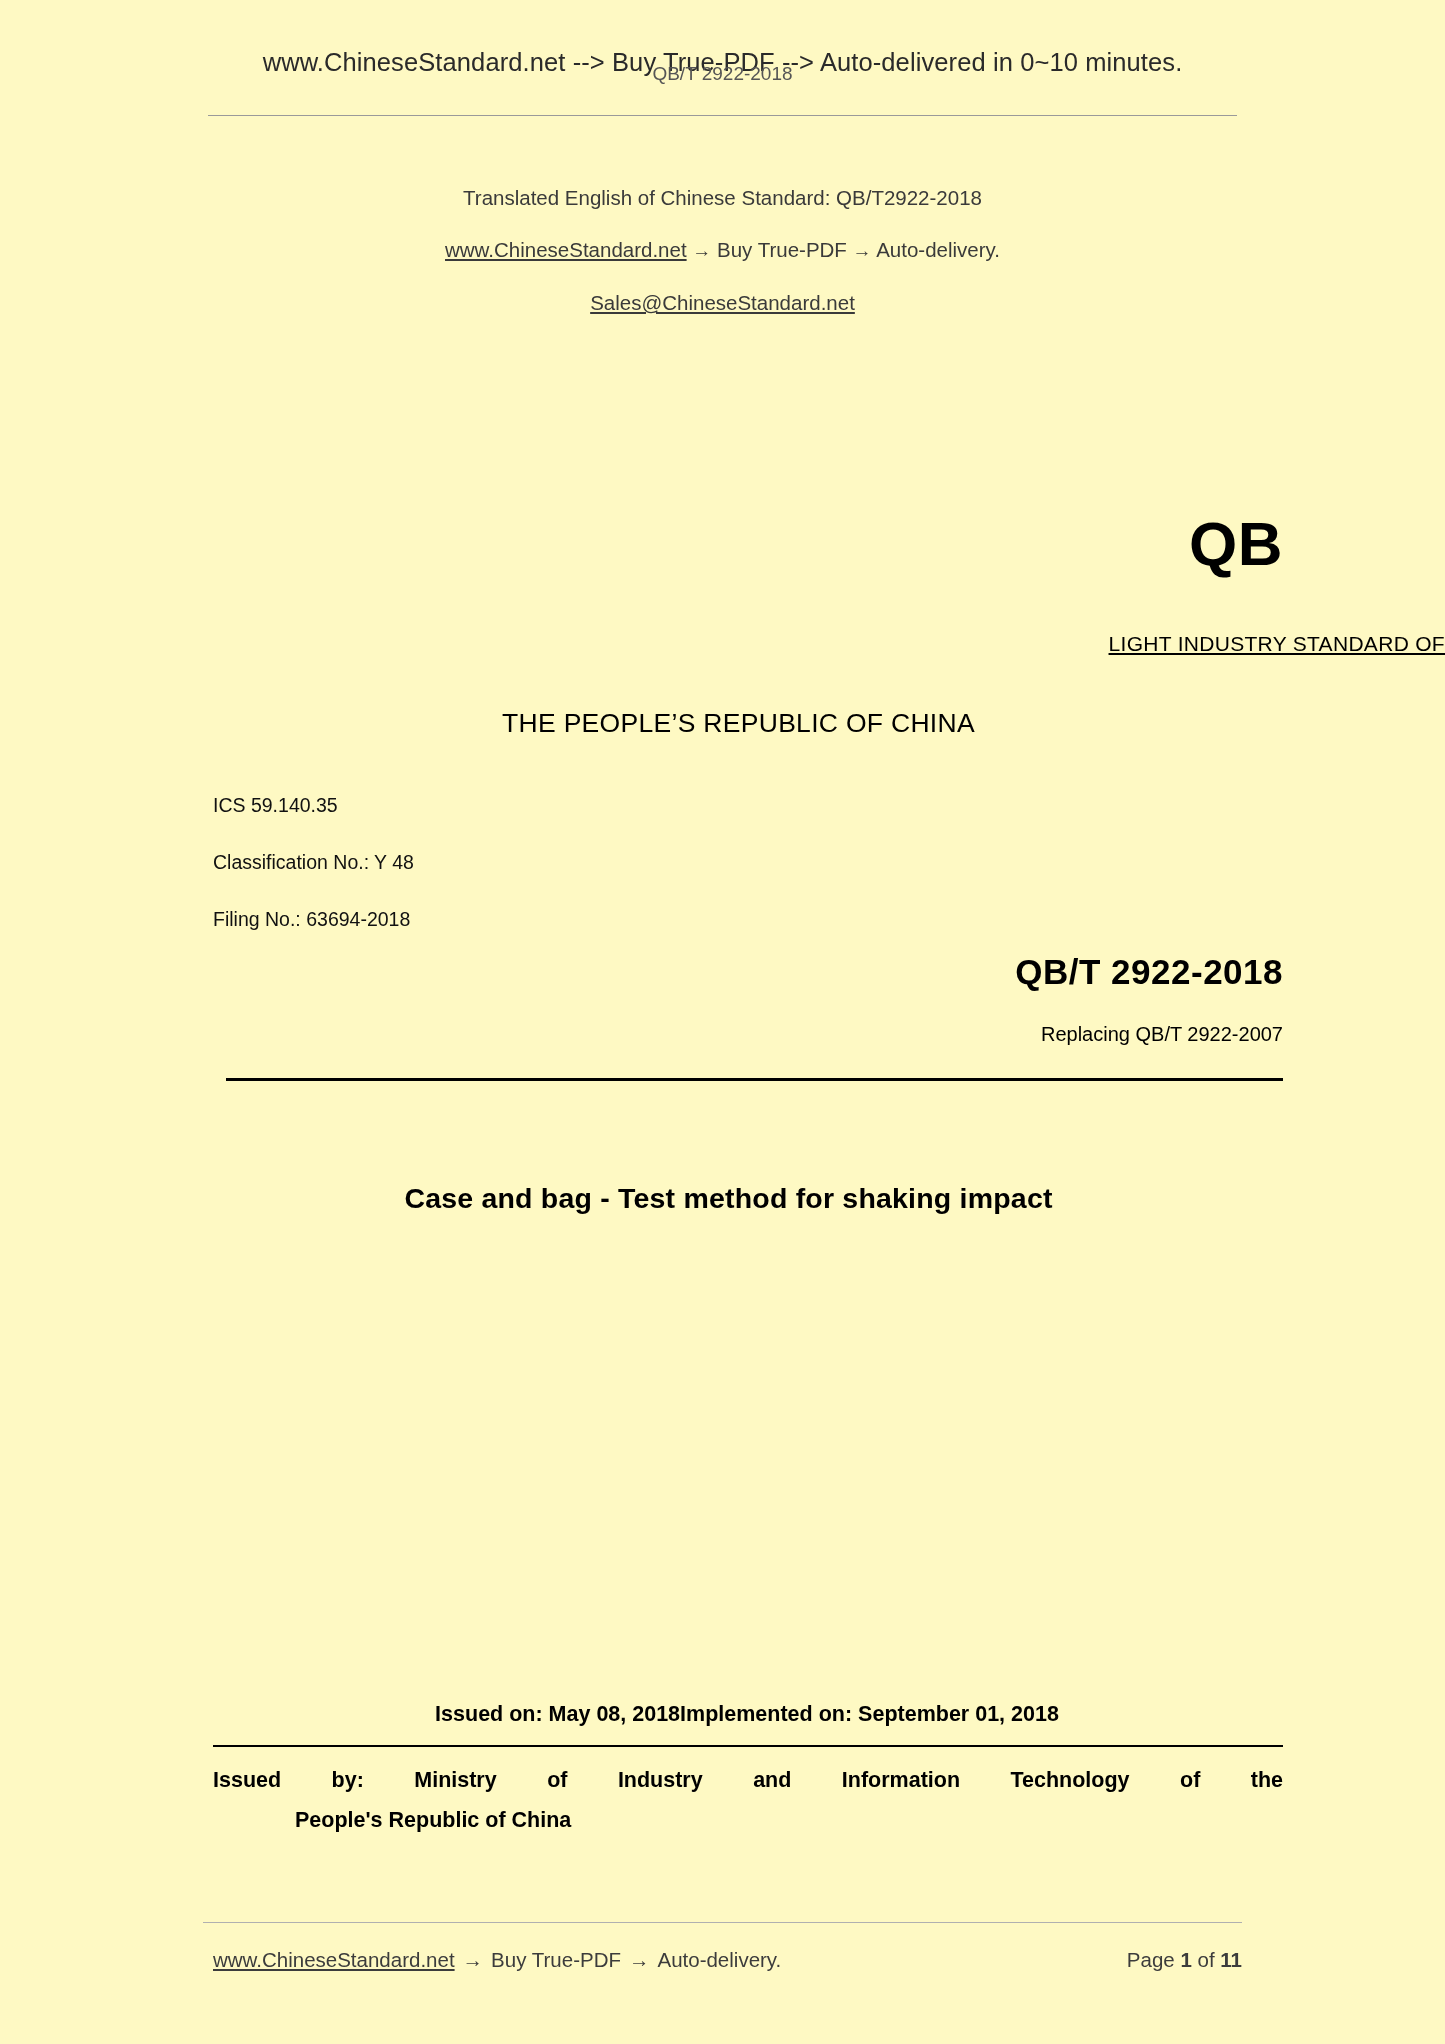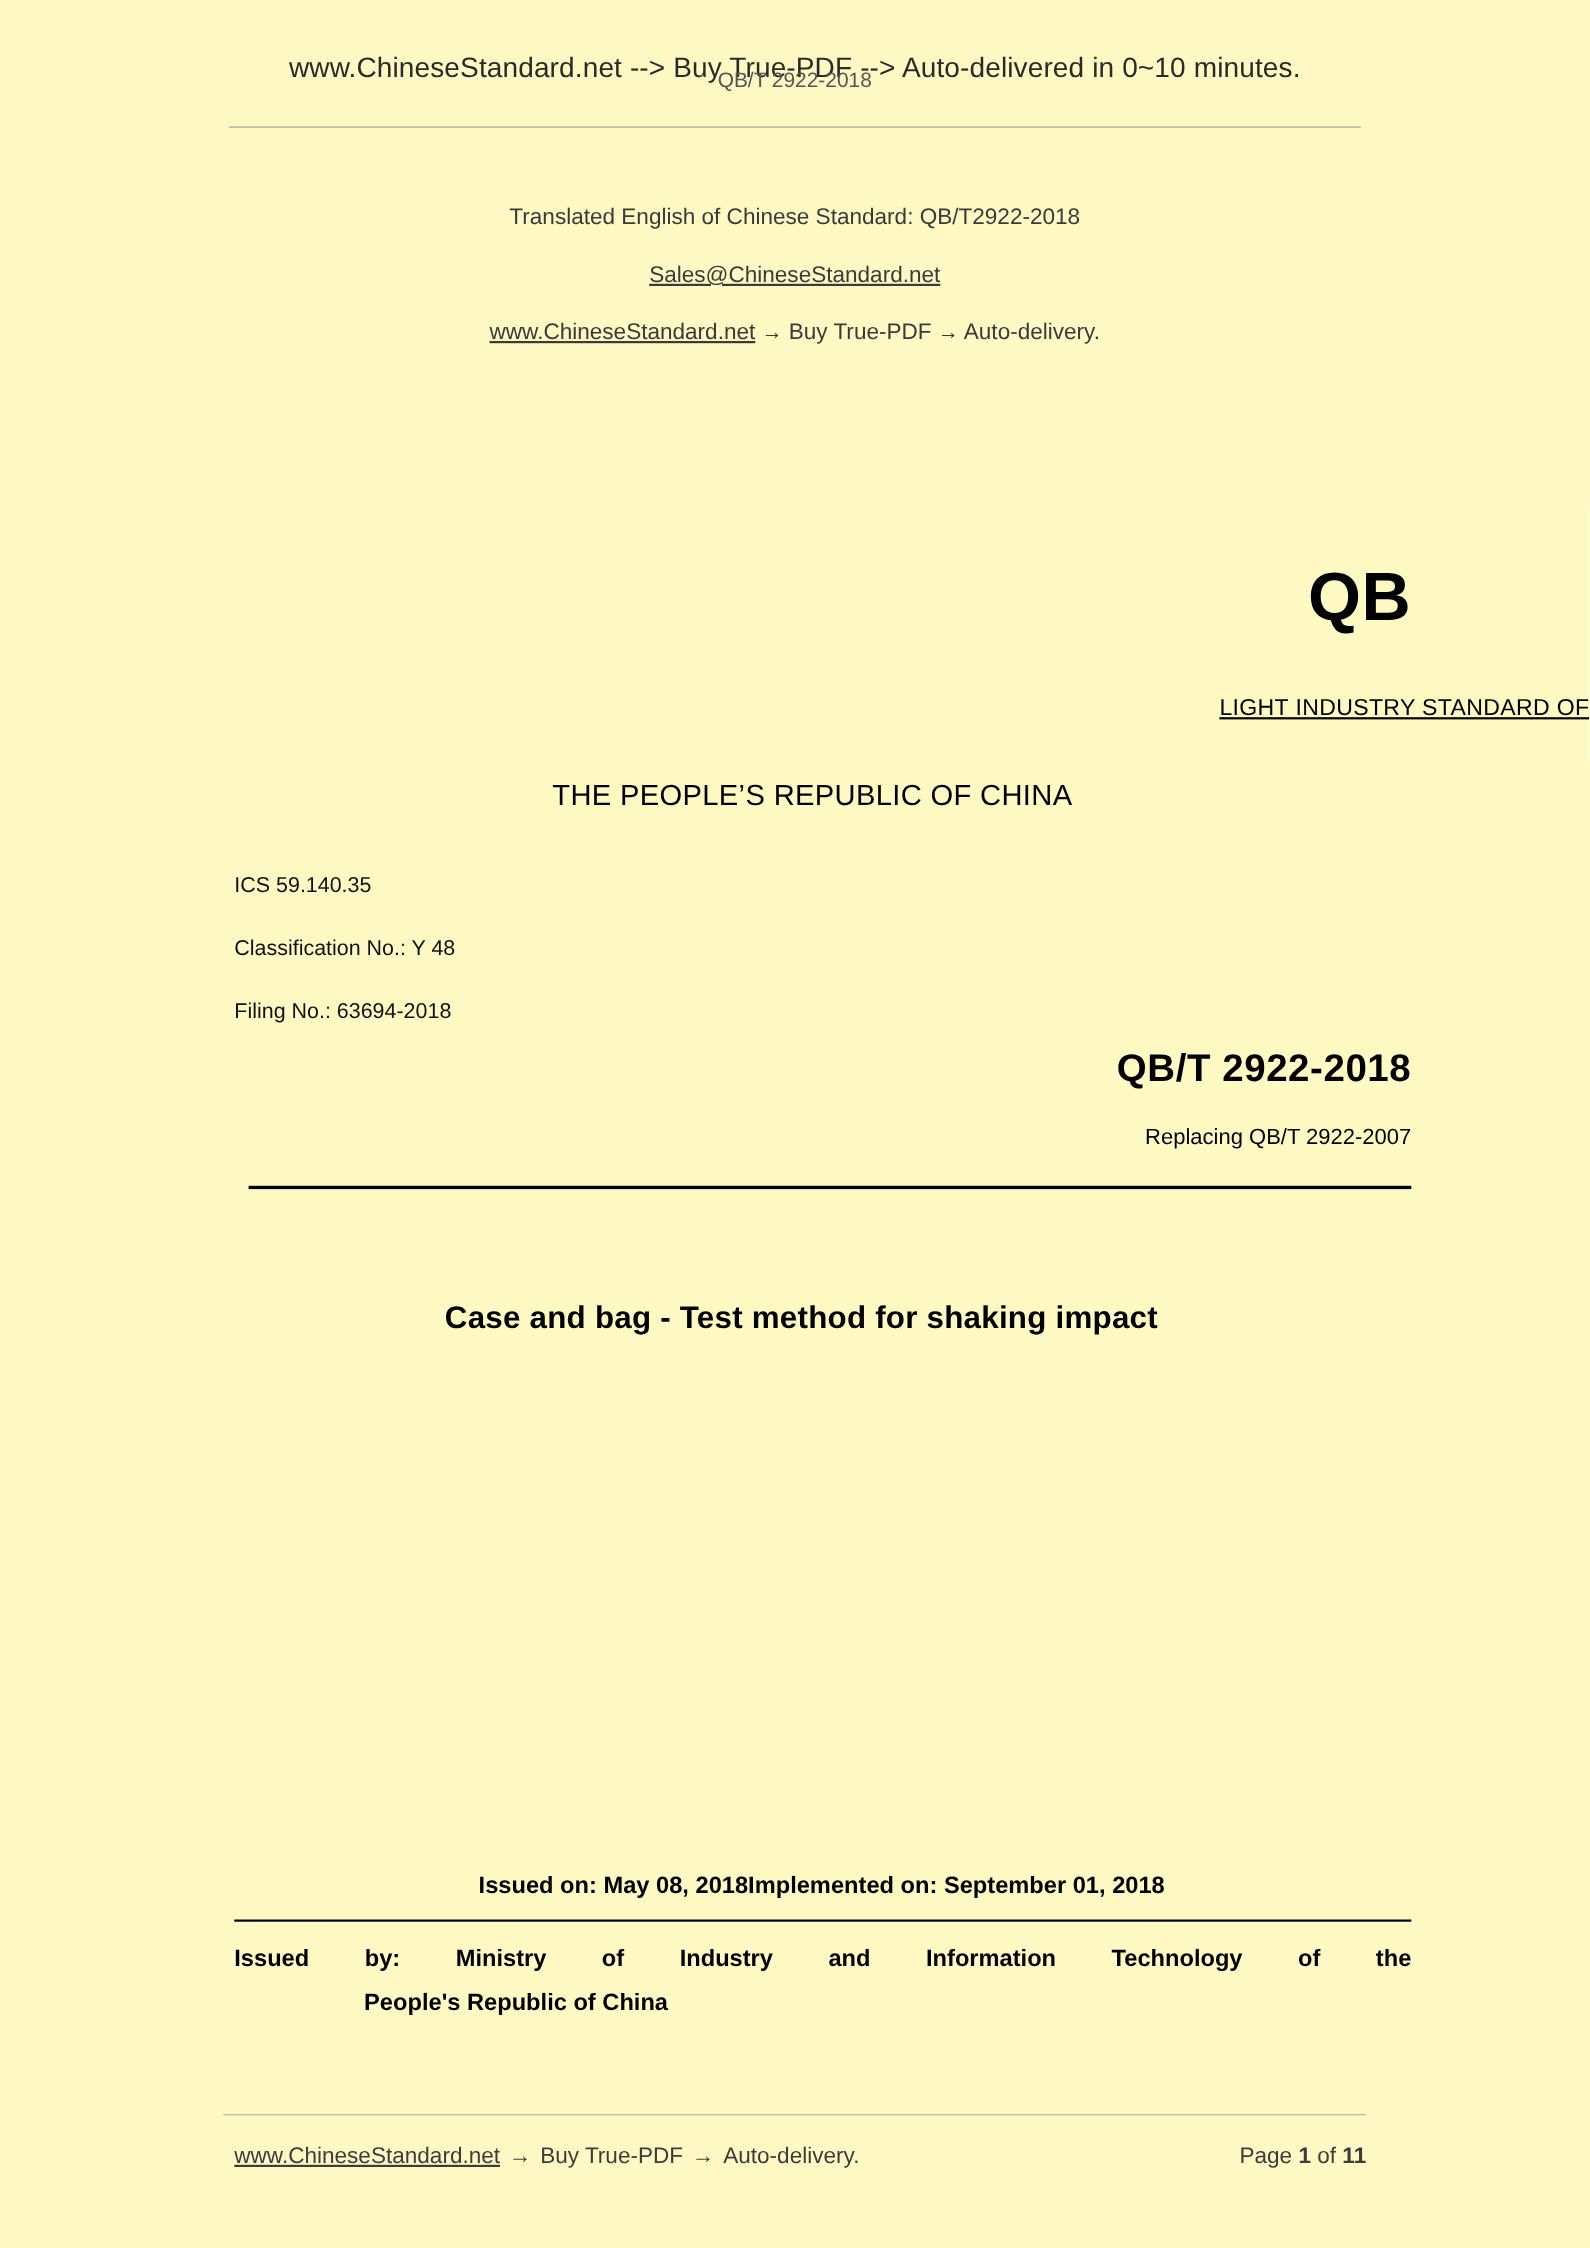--- a/index.html
+++ b/index.html
@@ -175,21 +175,21 @@
     right: 162px;
     top: 1760px;
     font-size: 21.5px;
     font-weight: bold;
     line-height: 40px;
     text-align: justify;
     text-align-last: left;
   }
   .issued-by .ln2 {
     display: block;
-    margin-left: 118px;
+    margin-left: 82px;
   }
   .issued-by .ln1 {
     display: block;
     text-align: justify;
     text-align-last: justify;
   }
 
   
   .rule-footer {
     position: absolute;
@@ -227,28 +227,28 @@
 
 <div class="page">
 
   <div class="banner">www.ChineseStandard.net --&gt; Buy True-PDF --&gt; Auto-delivered in 0~10 minutes.</div>
   <div class="watermark-header">QB/T 2922-2018</div>
   <div class="rule-top"></div>
 
   <div class="intro">
     <div>Translated English of Chinese Standard: QB/T2922-2018</div>
     <div>
-      <span class="link">Sales@ChineseStandard.net</span>
-    </div>
-    <div>
       <span class="link">www.ChineseStandard.net</span>
       <span class="arrow nolink">→</span>
       <span class="nolink">Buy True-PDF</span>
       <span class="arrow nolink">→</span>
       <span class="nolink">Auto-delivery.</span>
+    </div>
+    <div>
+      <span class="link">Sales@ChineseStandard.net</span>
     </div>
   </div>
 
   <div class="qb-logo">QB</div>
 
   <div class="std-line1">LIGHT INDUSTRY STANDARD OF</div>
   <div class="std-line2">THE PEOPLE’S REPUBLIC OF CHINA</div>
 
   <div class="meta">
     <div>ICS 59.140.35</div>

